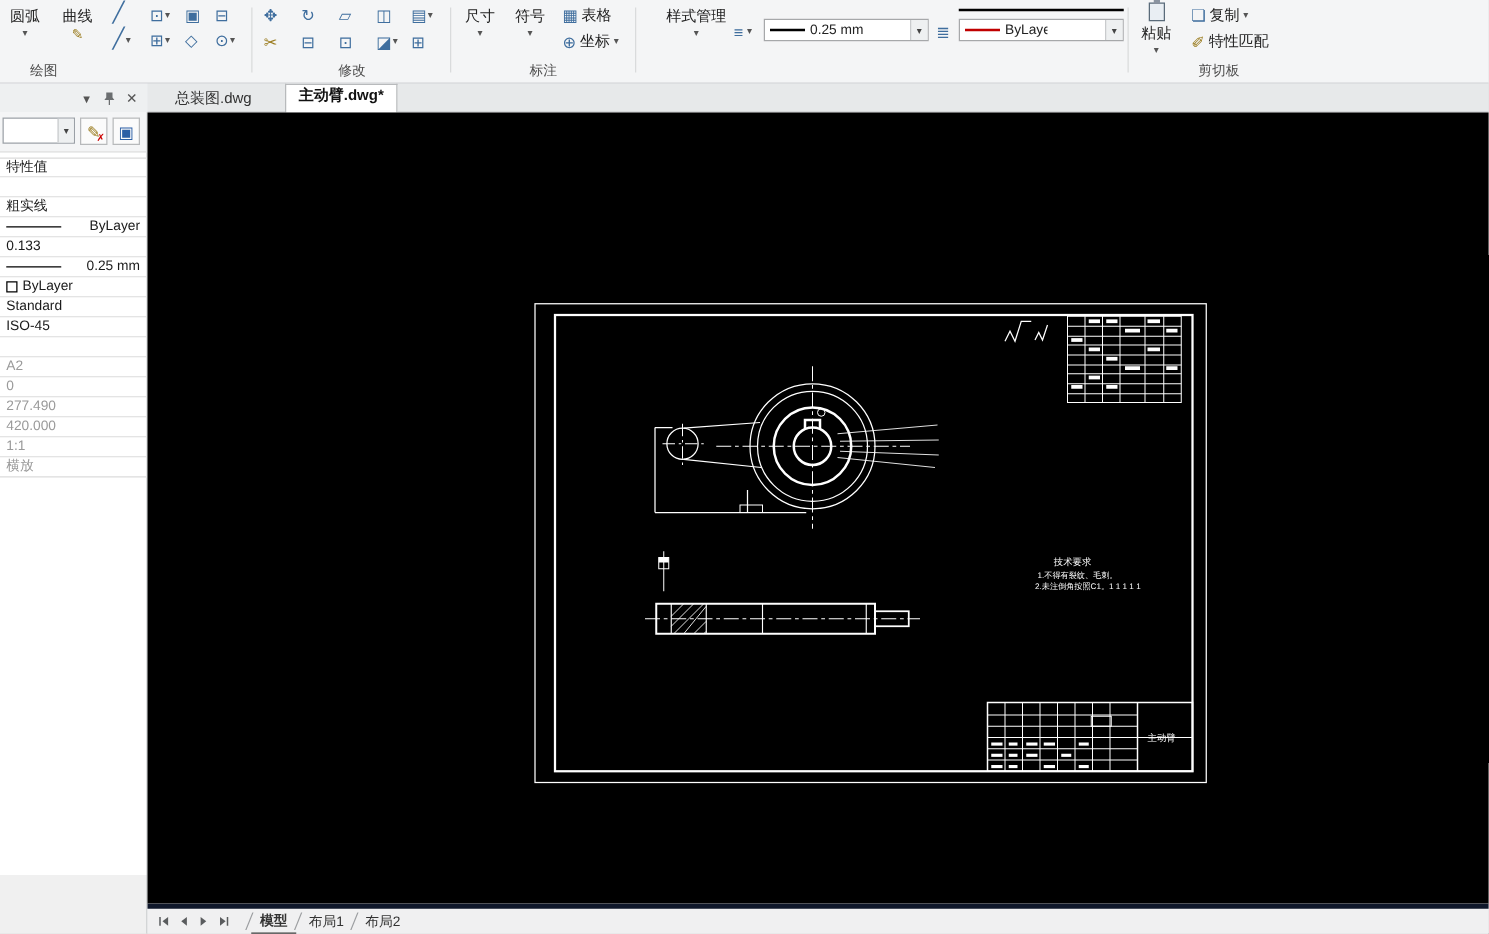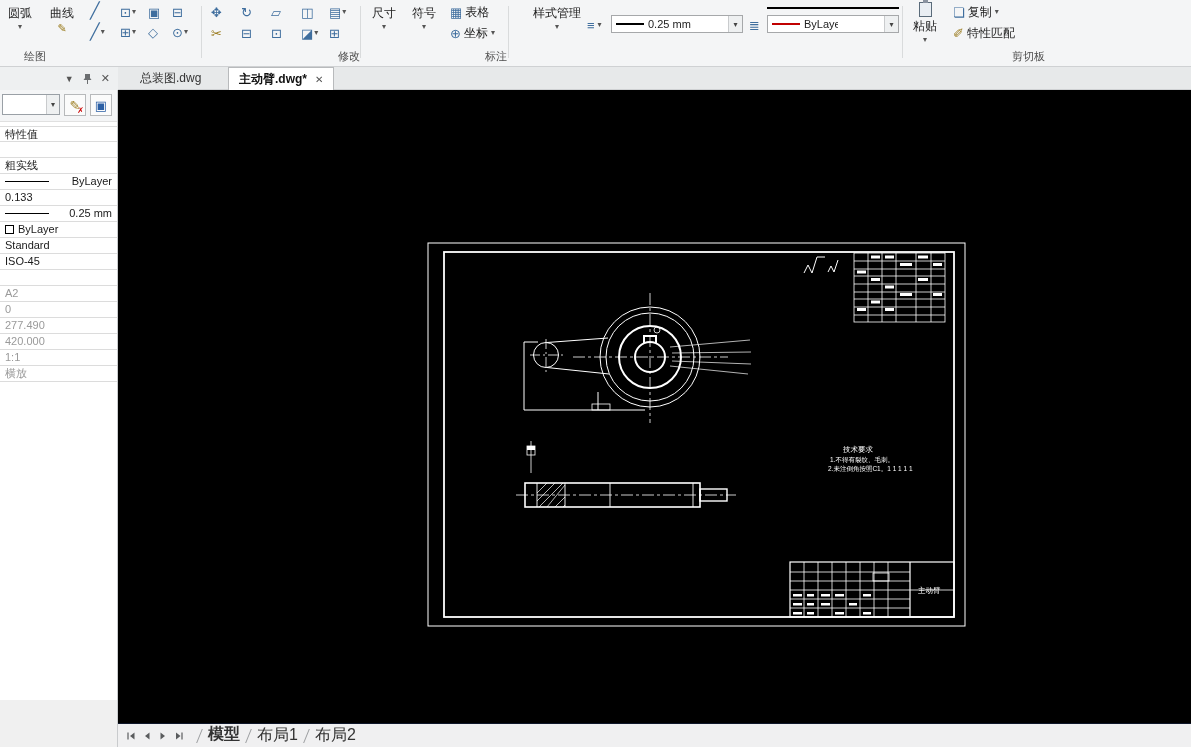--- a/index.html
+++ b/index.html
@@ -3,21 +3,21 @@
 <meta charset="utf-8">
 <style>
   *{margin:0;padding:0;box-sizing:border-box;}
   html,body{width:1191px;height:747px;overflow:hidden;background:#f0f0f0;
     font-family:"Liberation Sans","DejaVu Sans",sans-serif;}
   .app{position:relative;width:1191px;height:747px;}
 
   
   .ribbon{position:absolute;left:0;top:0;width:1191px;height:67px;background:#f4f5f6;border-bottom:1px solid #cfd1d3;}
   .rg{position:absolute;top:0;height:66px;}
-  .rg-label{position:absolute;bottom:2px;left:0;right:0;text-align:right;font-size:11px;color:#4d4d4d;}
+  .rg-label{position:absolute;bottom:2px;left:0;right:0;text-align:center;font-size:11px;color:#4d4d4d;}
   .vsep{position:absolute;top:6px;width:1px;height:52px;background:#d9dbdc;}
   .btn-v{position:absolute;display:flex;flex-direction:column;align-items:center;gap:1px;font-size:12px;color:#222;}
   .btn-h{position:absolute;display:flex;align-items:center;gap:3px;font-size:12px;color:#222;height:18px;}
   .arrow{font-size:8px;color:#555;line-height:1;}
   .cell{position:absolute;display:flex;align-items:center;gap:1px;height:18px;}
   .g{font-size:13px;color:#3f6e9e;line-height:1;}
   .g.big{font-size:16px;}
   .g.gold{color:#9a7b1d;}
   .combo{position:absolute;height:18px;background:#fff;border:1px solid #a6a8aa;display:flex;align-items:center;padding-left:4px;font-size:11px;color:#222;}
   .combo-arrow{margin-left:auto;width:14px;height:100%;display:flex;align-items:center;justify-content:center;font-size:8px;color:#444;border-left:1px solid #c9cbcd;background:#eef0f1;}
@@ -27,21 +27,21 @@
   .combo-text.clip{width:34px;overflow:hidden;}
   .line-sample-top{position:absolute;width:132px;height:2px;background:#000;}
   .clip-icon{width:13px;height:15px;border:1px solid #5a6b7a;background:#e9eef3;position:relative;}
   .clip-icon::before{content:"";position:absolute;left:3px;top:-3px;width:5px;height:3px;background:#8a93a0;}
 
   
   .tabrow{position:absolute;top:67px;left:0;width:1191px;height:23px;background:#e7e9ea;border-bottom:1px solid #cfd1d3;}
   .panel-titlebar{position:absolute;left:0;top:0;width:118px;height:23px;background:#eef0f1;display:flex;align-items:center;justify-content:flex-end;gap:9px;padding-right:8px;}
   .ptb-ic{font-size:9px;color:#555;display:flex;align-items:center;}
   .doc-tab{position:absolute;top:0;height:23px;padding:0 10px;display:flex;align-items:center;font-size:12px;color:#333;gap:8px;}
-  .doc-tab.active{background:#fff;border:1px solid #b8babc;border-bottom:none;color:#111;}
+  .doc-tab.active{background:#fff;border:1px solid #b8babc;border-bottom:none;color:#111;flex-direction:column;}
   .tab-close{font-size:10px;color:#555;}
 
   
   .panel{position:absolute;left:0;top:90px;width:118px;height:657px;background:#f0f0f0;border-right:1px solid #c9cbcd;}
   .panel-white{position:absolute;left:0;top:0;width:117px;height:610px;background:#fff;}
   .panel-toolbar{position:absolute;left:0;top:0;width:117px;height:32px;background:#f4f5f6;border-bottom:1px solid #e0e0e0;}
   .p-combo{position:absolute;left:2px;top:4px;width:58px;height:21px;background:#fff;border:1px solid #9aa0a6;display:flex;}
   .p-combo .combo-arrow{width:13px;}
   .p-btn{position:absolute;top:4px;height:22px;width:22px;border:1px solid #b7b9bb;background:#fbfbfb;display:flex;align-items:center;justify-content:center;position:absolute;}
   .p-btn .x{position:absolute;right:1px;bottom:0;font-size:8px;color:#c00;font-weight:bold;}
@@ -52,21 +52,21 @@
   .prow .spread{display:flex;align-items:center;justify-content:space-between;width:100%;}
   .sample-line{width:44px;height:1px;background:#000;}
   .swatch{width:9px;height:9px;border:1px solid #000;background:#fff;margin-right:4px;flex:none;}
 
   
   .canvas{position:absolute;left:118px;top:90px;width:1073px;height:633px;background:#000;}
   .canvas svg{display:block;}
   .canvas text{font-family:"Liberation Sans","DejaVu Sans",sans-serif;}
 
   
-  .statusbar{position:absolute;left:118px;top:723px;width:1073px;height:24px;background:#f0f0f1;border-top:1px solid #0f172a;display:flex;align-items:center;font-size:16px;color:#333;padding-left:8px;}
+  .statusbar{position:absolute;left:118px;top:723px;width:1073px;height:24px;background:#f0f0f1;border-top:4px solid #0f172a;display:flex;align-items:center;font-size:11px;color:#333;padding-left:8px;}
   .nav{display:flex;align-items:center;gap:6px;margin-right:14px;}
   .nav svg{display:block;}
   .ltab{padding:2px 7px;cursor:default;}
   .ltab.active{font-weight:bold;border-bottom:2px solid #3c3c3c;}
   .lsep{width:1px;height:14px;background:#9b9da0;transform:skewX(-22deg);margin:0 1px;}
 </style>
 </head>
 <body>
 
 <div class="app">

